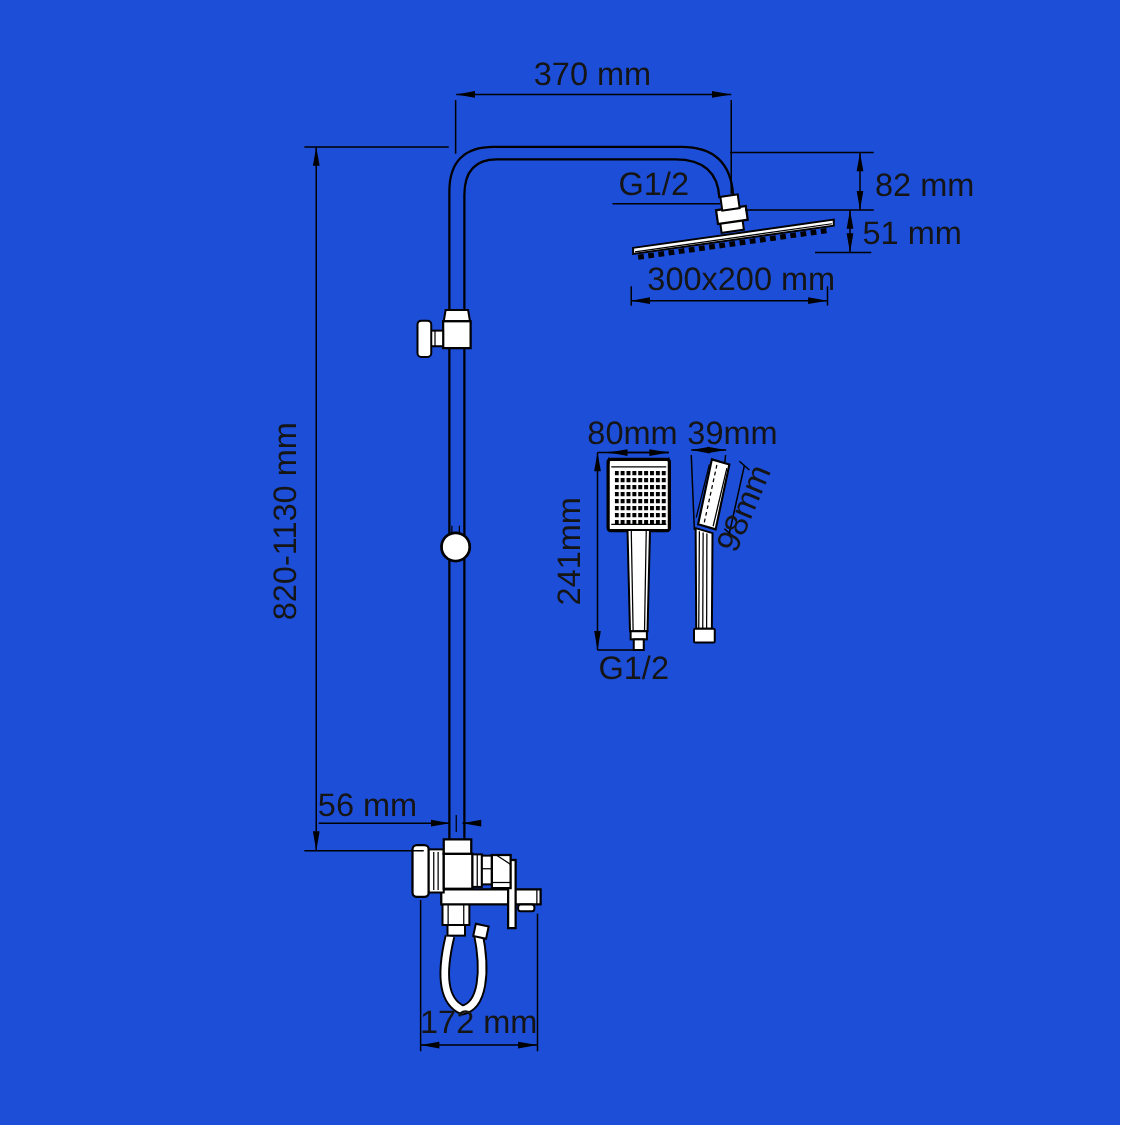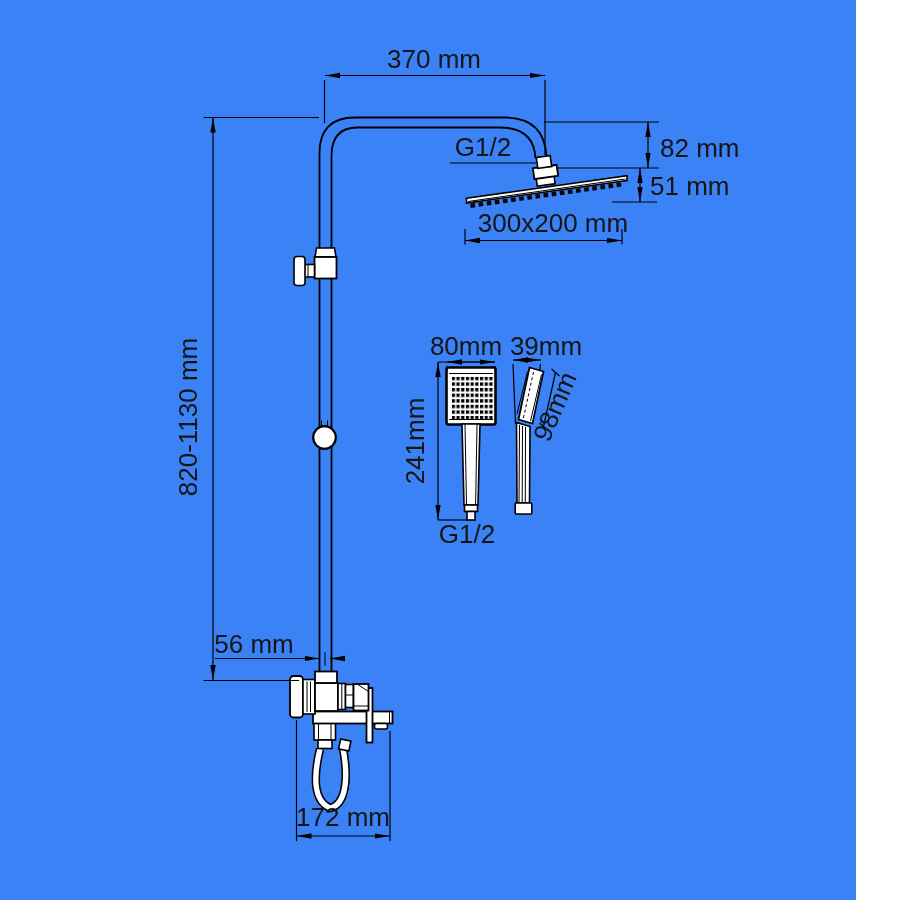--- a/index.html
+++ b/index.html
@@ -1,16 +1,16 @@
 <!DOCTYPE html>
 <html><head>
 <meta charset="utf-8">
 <style>
   html,body{margin:0;padding:0;background:#ffffff;}
-  .stage{position:relative;width:856px;height:900px;background:#3b82f6;overflow:hidden;}
+  .stage{position:relative;width:856px;height:900px;background:#1d4ed8;overflow:hidden;padding-left:40px;}
   svg{display:block;}
   text{font-family:"Liberation Sans","DejaVu Sans",sans-serif;font-size:26px;fill:#151515;}
   .p{fill:#ffffff;stroke:#000;stroke-width:1.8;}
   .p16{fill:#ffffff;stroke:#000;stroke-width:1.6;}
   .pl{fill:none;stroke:#000;stroke-width:1.8;}
   .thin{fill:none;stroke:#000;stroke-width:1;}
   .d{fill:none;stroke:#000;stroke-width:1.2;}
   .teeth{fill:none;stroke:#000;stroke-width:4.2;stroke-dasharray:4.6 3.6;}
   .hoseO{fill:none;stroke:#000;stroke-width:8.5;}
   .hoseI{fill:none;stroke:#fff;stroke-width:5.4;}

